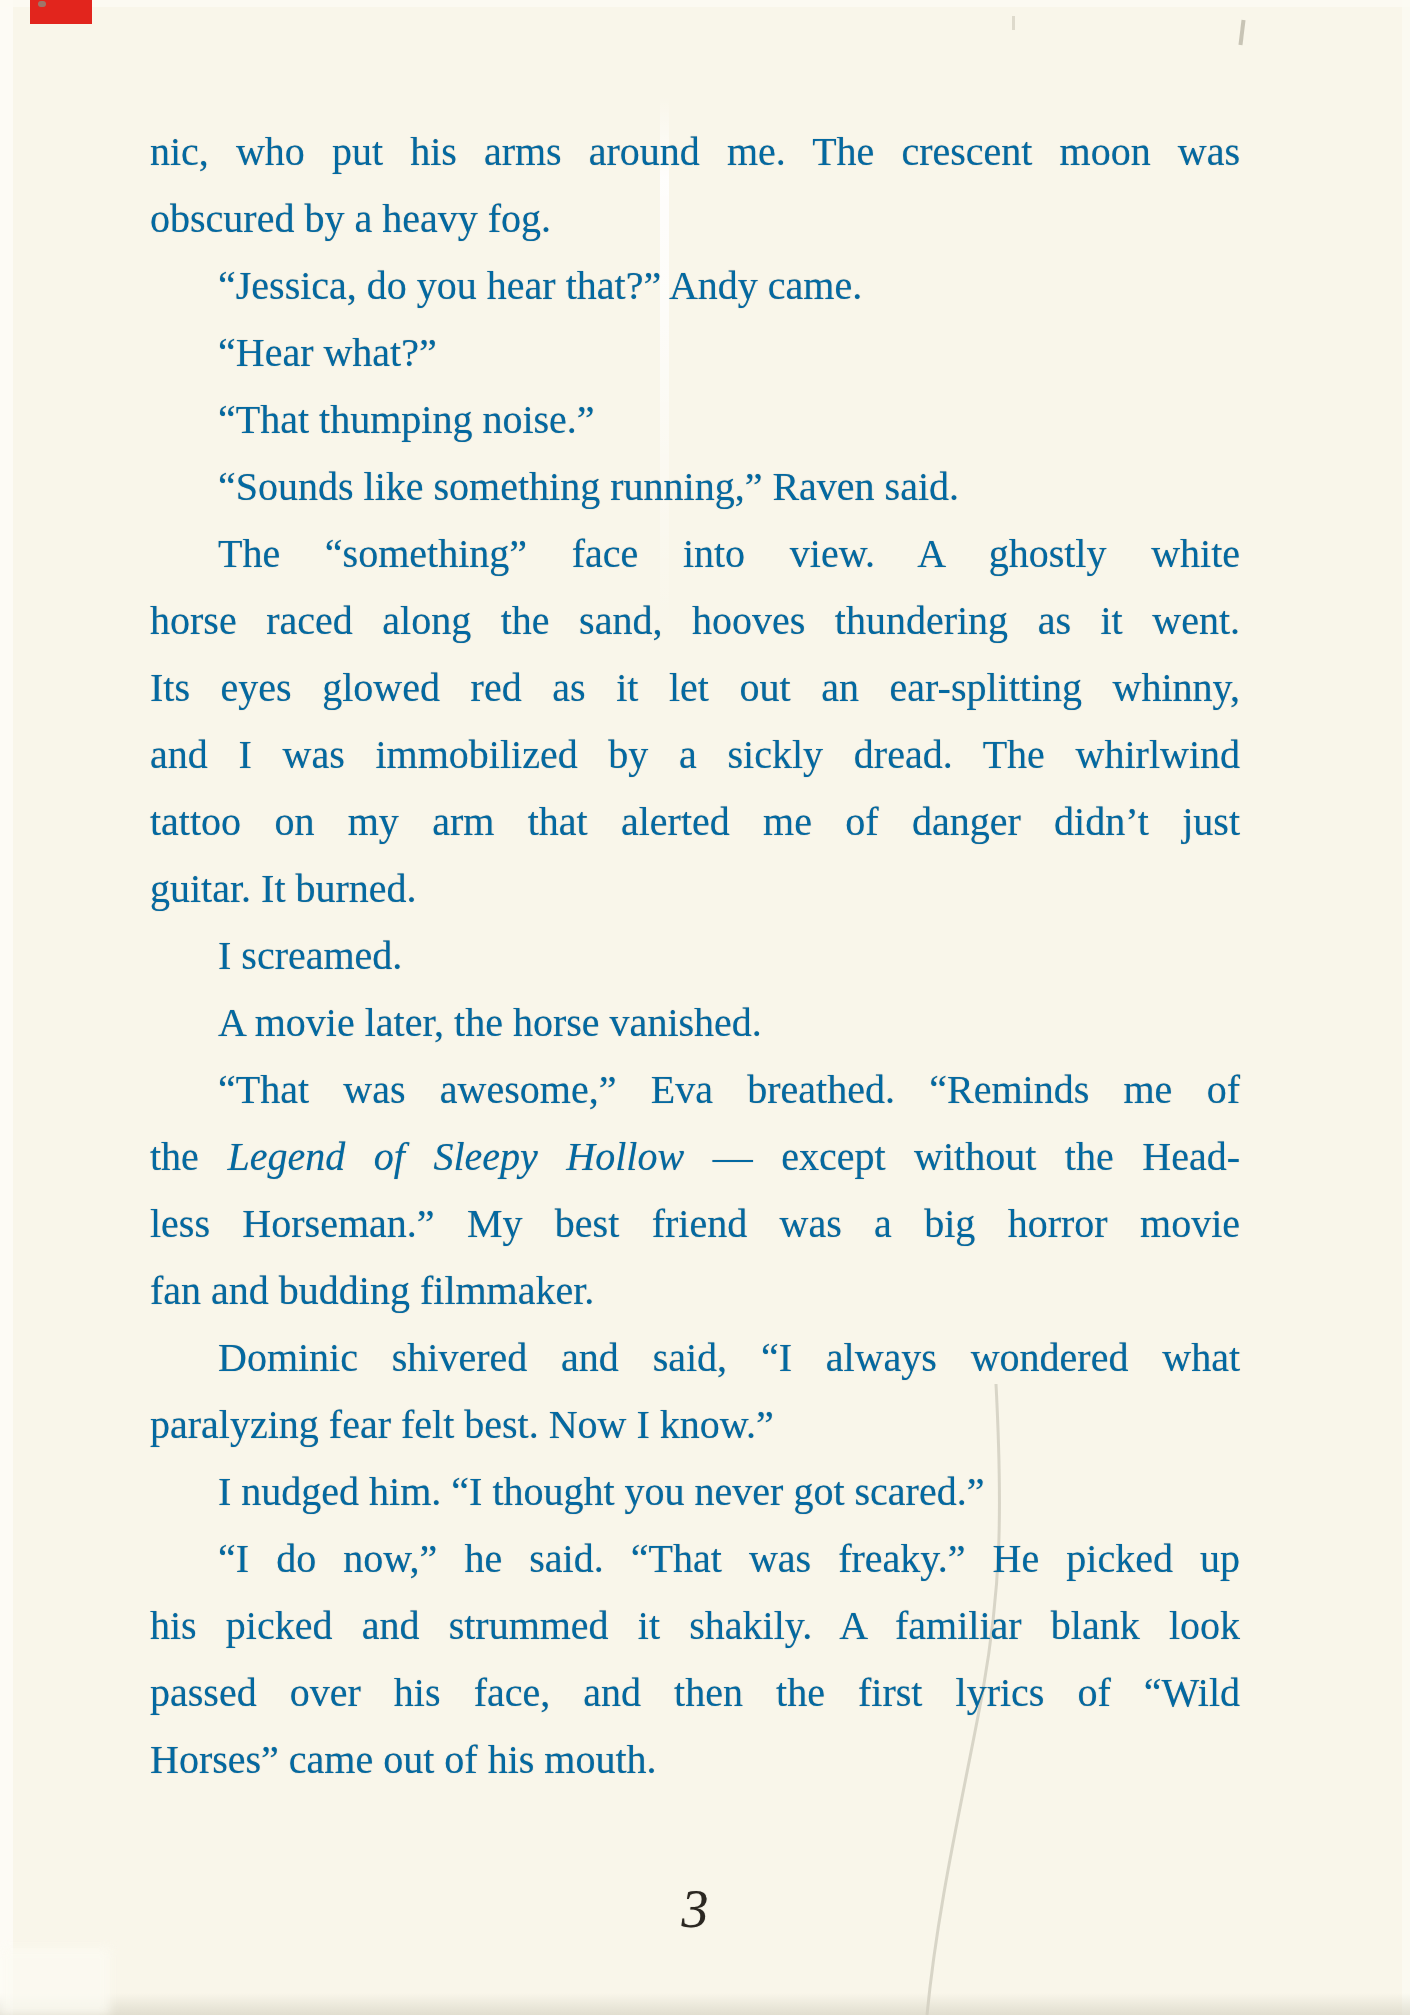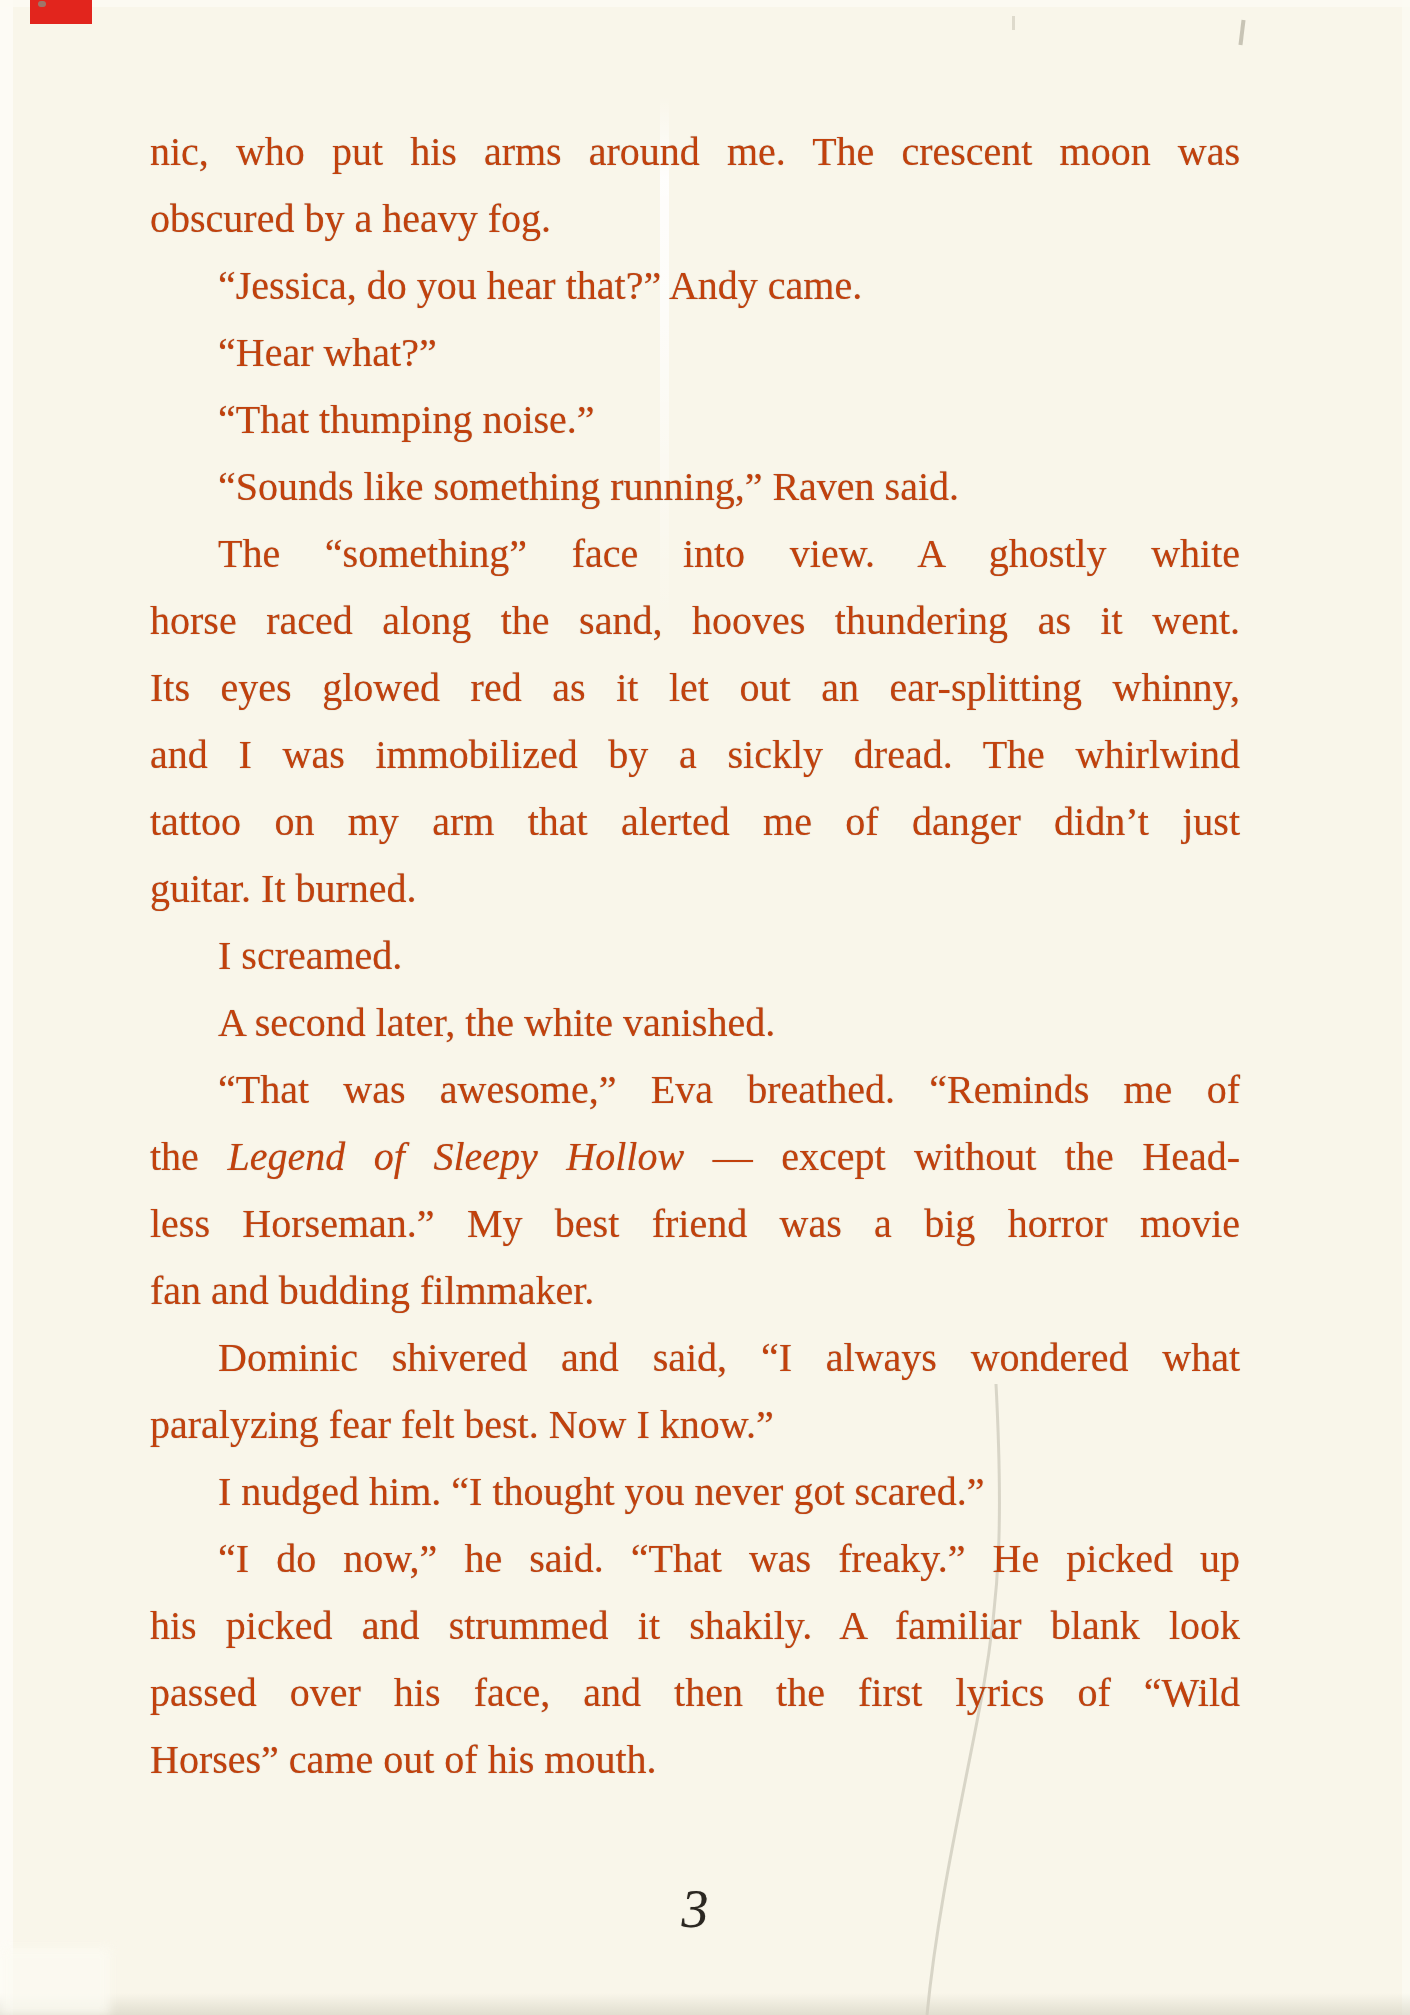--- a/index.html
+++ b/index.html
@@ -60,21 +60,21 @@
   <div class="artifact red-mark" style="background: rgb(226, 37, 29);"></div>
   <div class="artifact speck-a"></div>
   <div class="artifact tick-topright"></div>
   <div class="artifact tick-top"></div>
   <div class="artifact streak-vert"></div>
 
   <svg class="artifact crease-svg" viewBox="0 0 1410 2015" xmlns="http://www.w3.org/2000/svg">
     <path d="M996,1384 C1003,1520 1000,1592 983,1690 C963,1798 938,1902 927,2015" fill="none" stroke="#d2cfc1" stroke-width="3" opacity="0.85"></path>
   </svg>
 
-  <div class="text-block" style="color: #c2410c;">
+  <div class="text-block" style="color: #0369a1;">
       <div class="para">
         <div class="line"><span>nic, who put his arms around me. The crescent moon was</span></div>
         <div class="line last"><span>obscured by a heavy fog.</span></div>
       </div>
       <div class="para">
         <div class="line ind last"><span>“Jessica, do you hear that?” Andy came.</span></div>
       </div>
       <div class="para">
         <div class="line ind last"><span>“Hear what?”</span></div>
       </div>
@@ -89,21 +89,21 @@
         <div class="line"><span>horse raced along the sand, hooves thundering as it went.</span></div>
         <div class="line"><span>Its eyes glowed red as it let out an ear-splitting whinny,</span></div>
         <div class="line"><span>and I was immobilized by a sickly dread. The whirlwind</span></div>
         <div class="line"><span>tattoo on my arm that alerted me of danger didn’t just</span></div>
         <div class="line last"><span>guitar. It burned.</span></div>
       </div>
       <div class="para">
         <div class="line ind last"><span>I screamed.</span></div>
       </div>
       <div class="para">
-        <div class="line ind last"><span>A second later, the white vanished.</span></div>
+        <div class="line ind last"><span>A movie later, the horse vanished.</span></div>
       </div>
       <div class="para">
         <div class="line ind"><span>“That was awesome,” Eva breathed. “Reminds me of</span></div>
         <div class="line"><span>the </span><span class="it">Legend of Sleepy Hollow</span><span> — except without the Head-</span></div>
         <div class="line"><span>less Horseman.” My best friend was a big horror movie</span></div>
         <div class="line last"><span>fan and budding filmmaker.</span></div>
       </div>
       <div class="para">
         <div class="line ind"><span>Dominic shivered and said, “I always wondered what</span></div>
         <div class="line last"><span>paralyzing fear felt best. Now I know.”</span></div>

